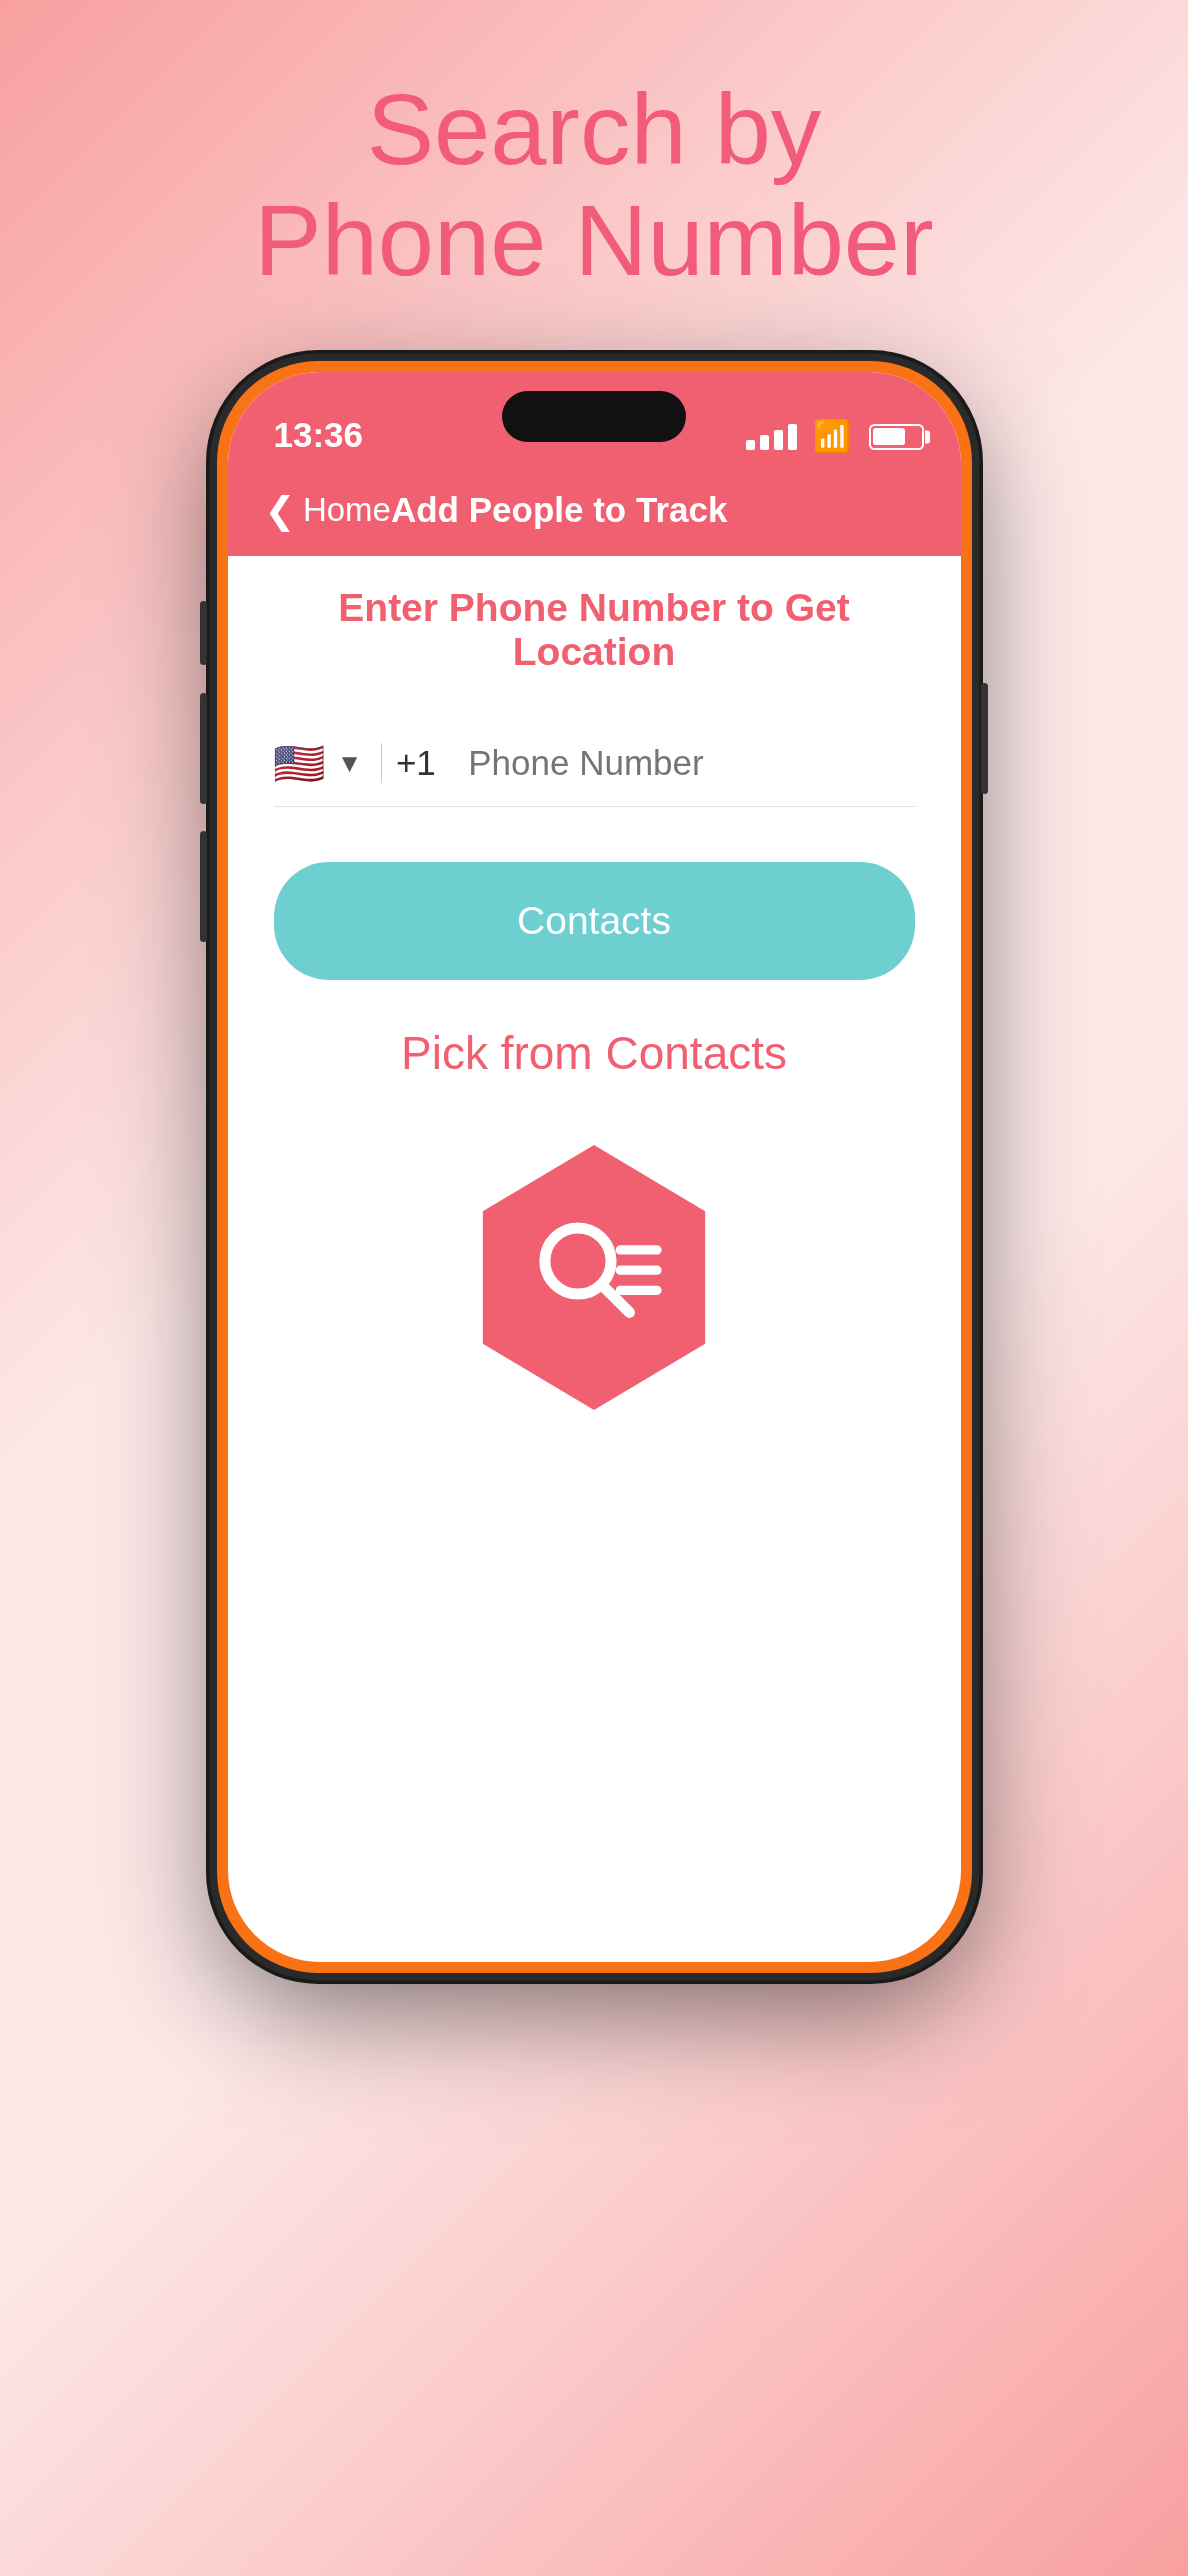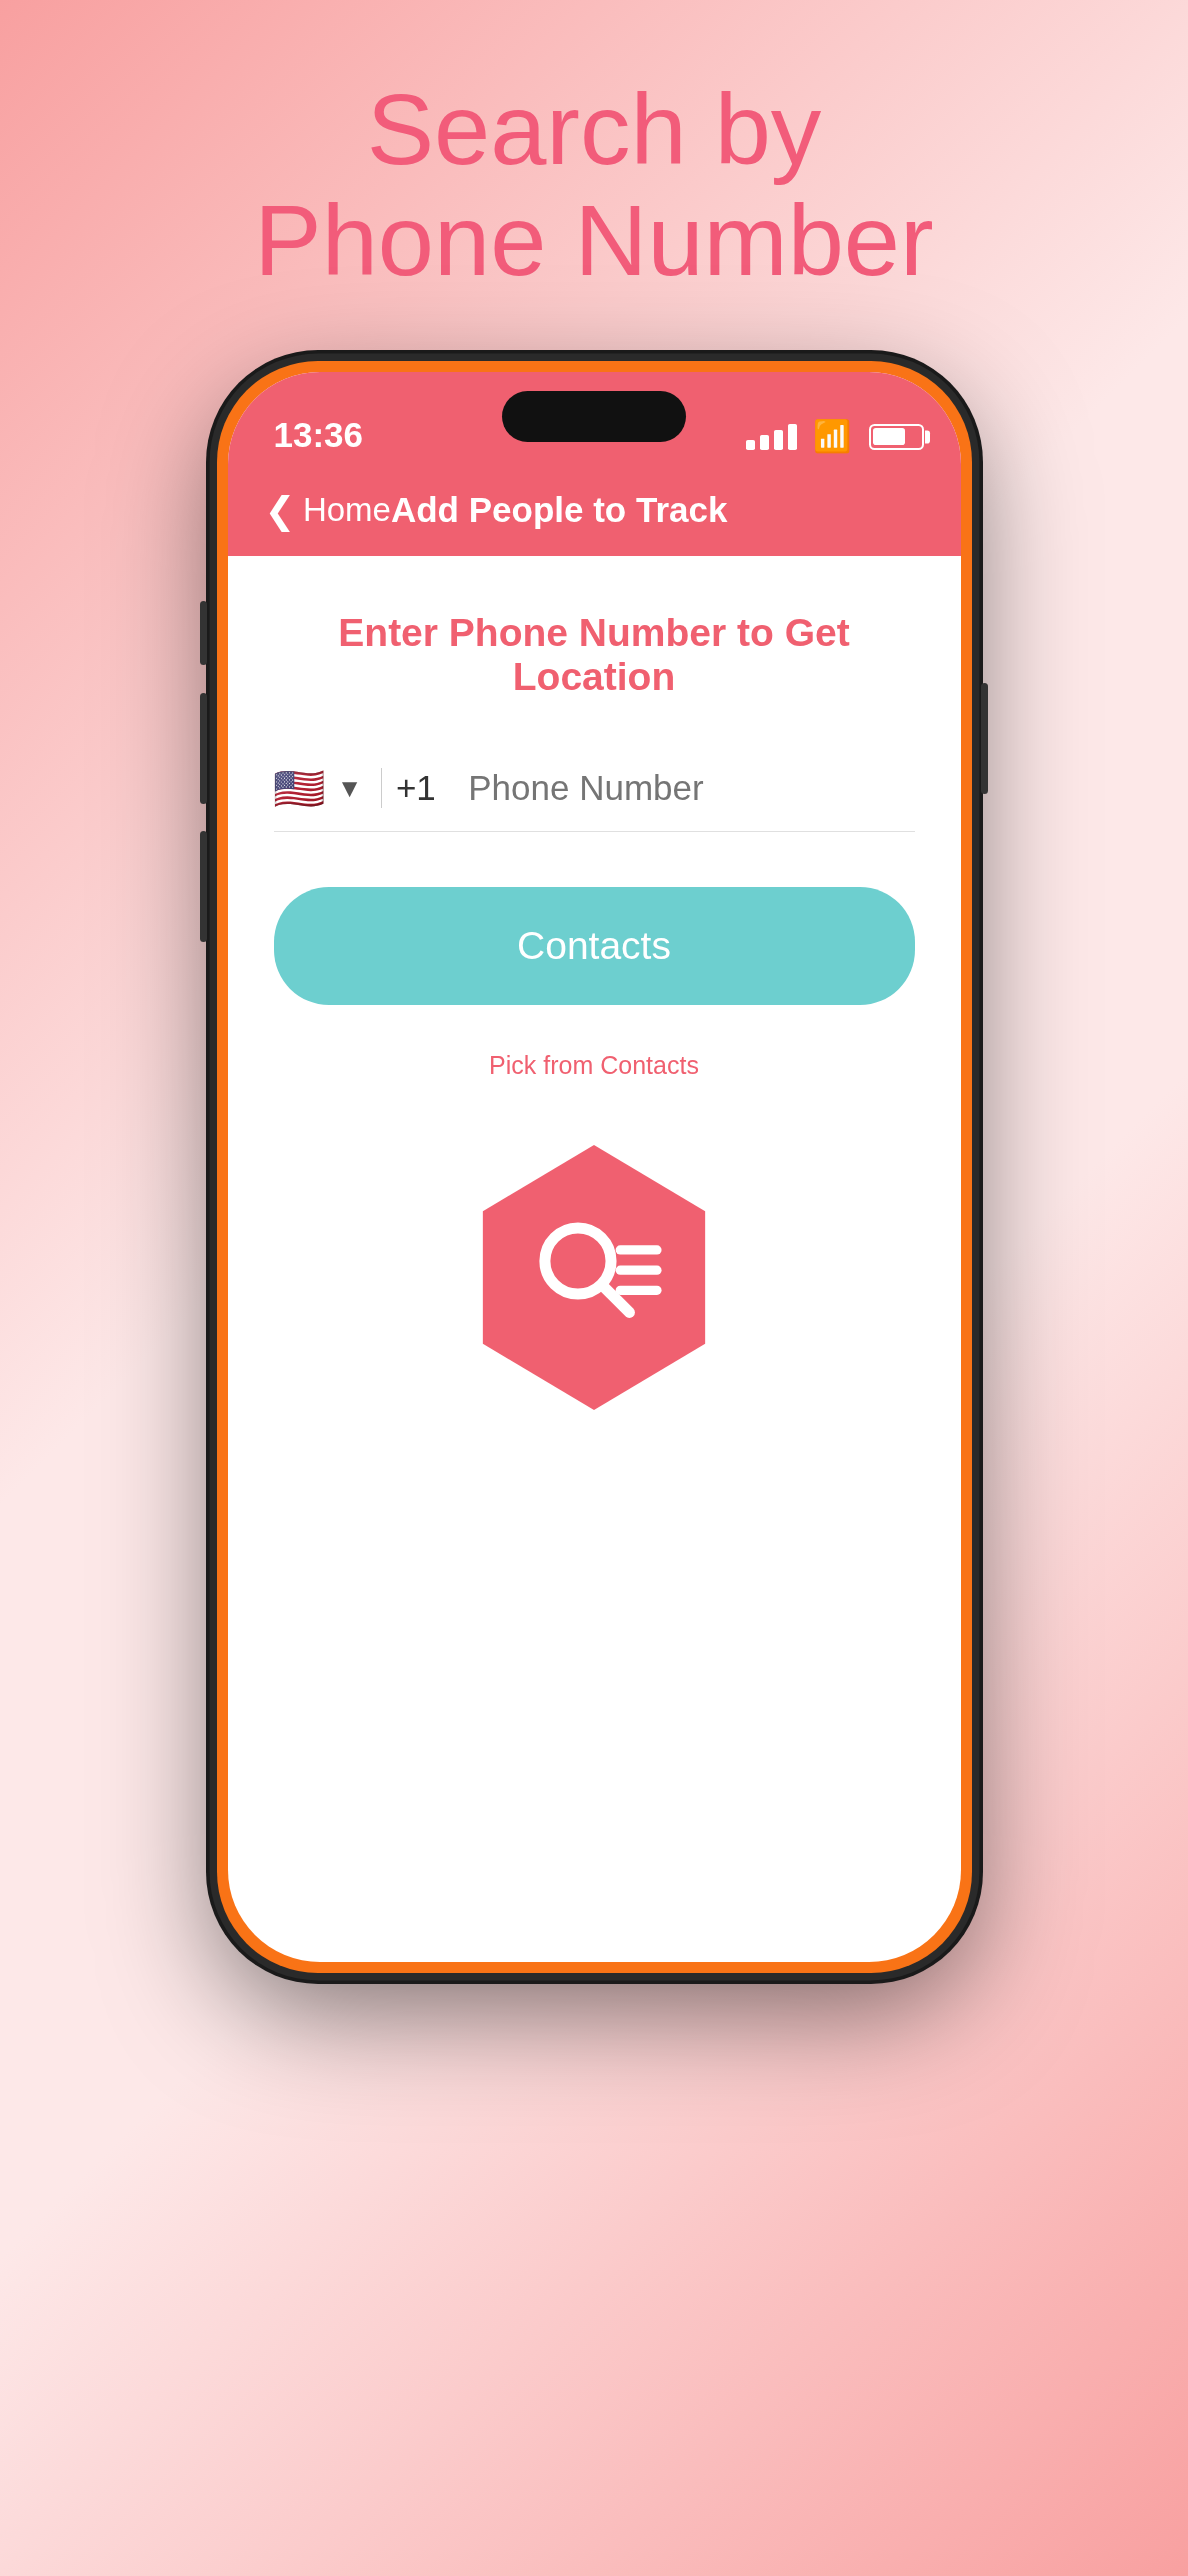--- a/index.html
+++ b/index.html
@@ -186,21 +186,21 @@
       color: white;
       font-size: 35px;
       font-weight: 600;
       margin-right: 74px;
     }
 
     
     .content-area {
       background: white;
       flex: 1;
-      padding: 55px 46px;
+      padding: 30px 46px;
     }
 
     .section-title {
       text-align: center;
       color: #f06070;
       font-size: 39px;
       font-weight: 600;
       margin-bottom: 46px;
     }
 
@@ -259,21 +259,21 @@
       color: white;
       font-size: 39px;
       font-weight: 500;
       cursor: pointer;
       margin-bottom: 46px;
     }
 
     .pick-contacts {
       text-align: center;
       color: #f06070;
-      font-size: 25px;
+      font-size: 46px;
       cursor: pointer;
     }
 
     
     .app-icon-container {
       display: flex;
       justify-content: center;
       margin-top: 55px;
     }
 

